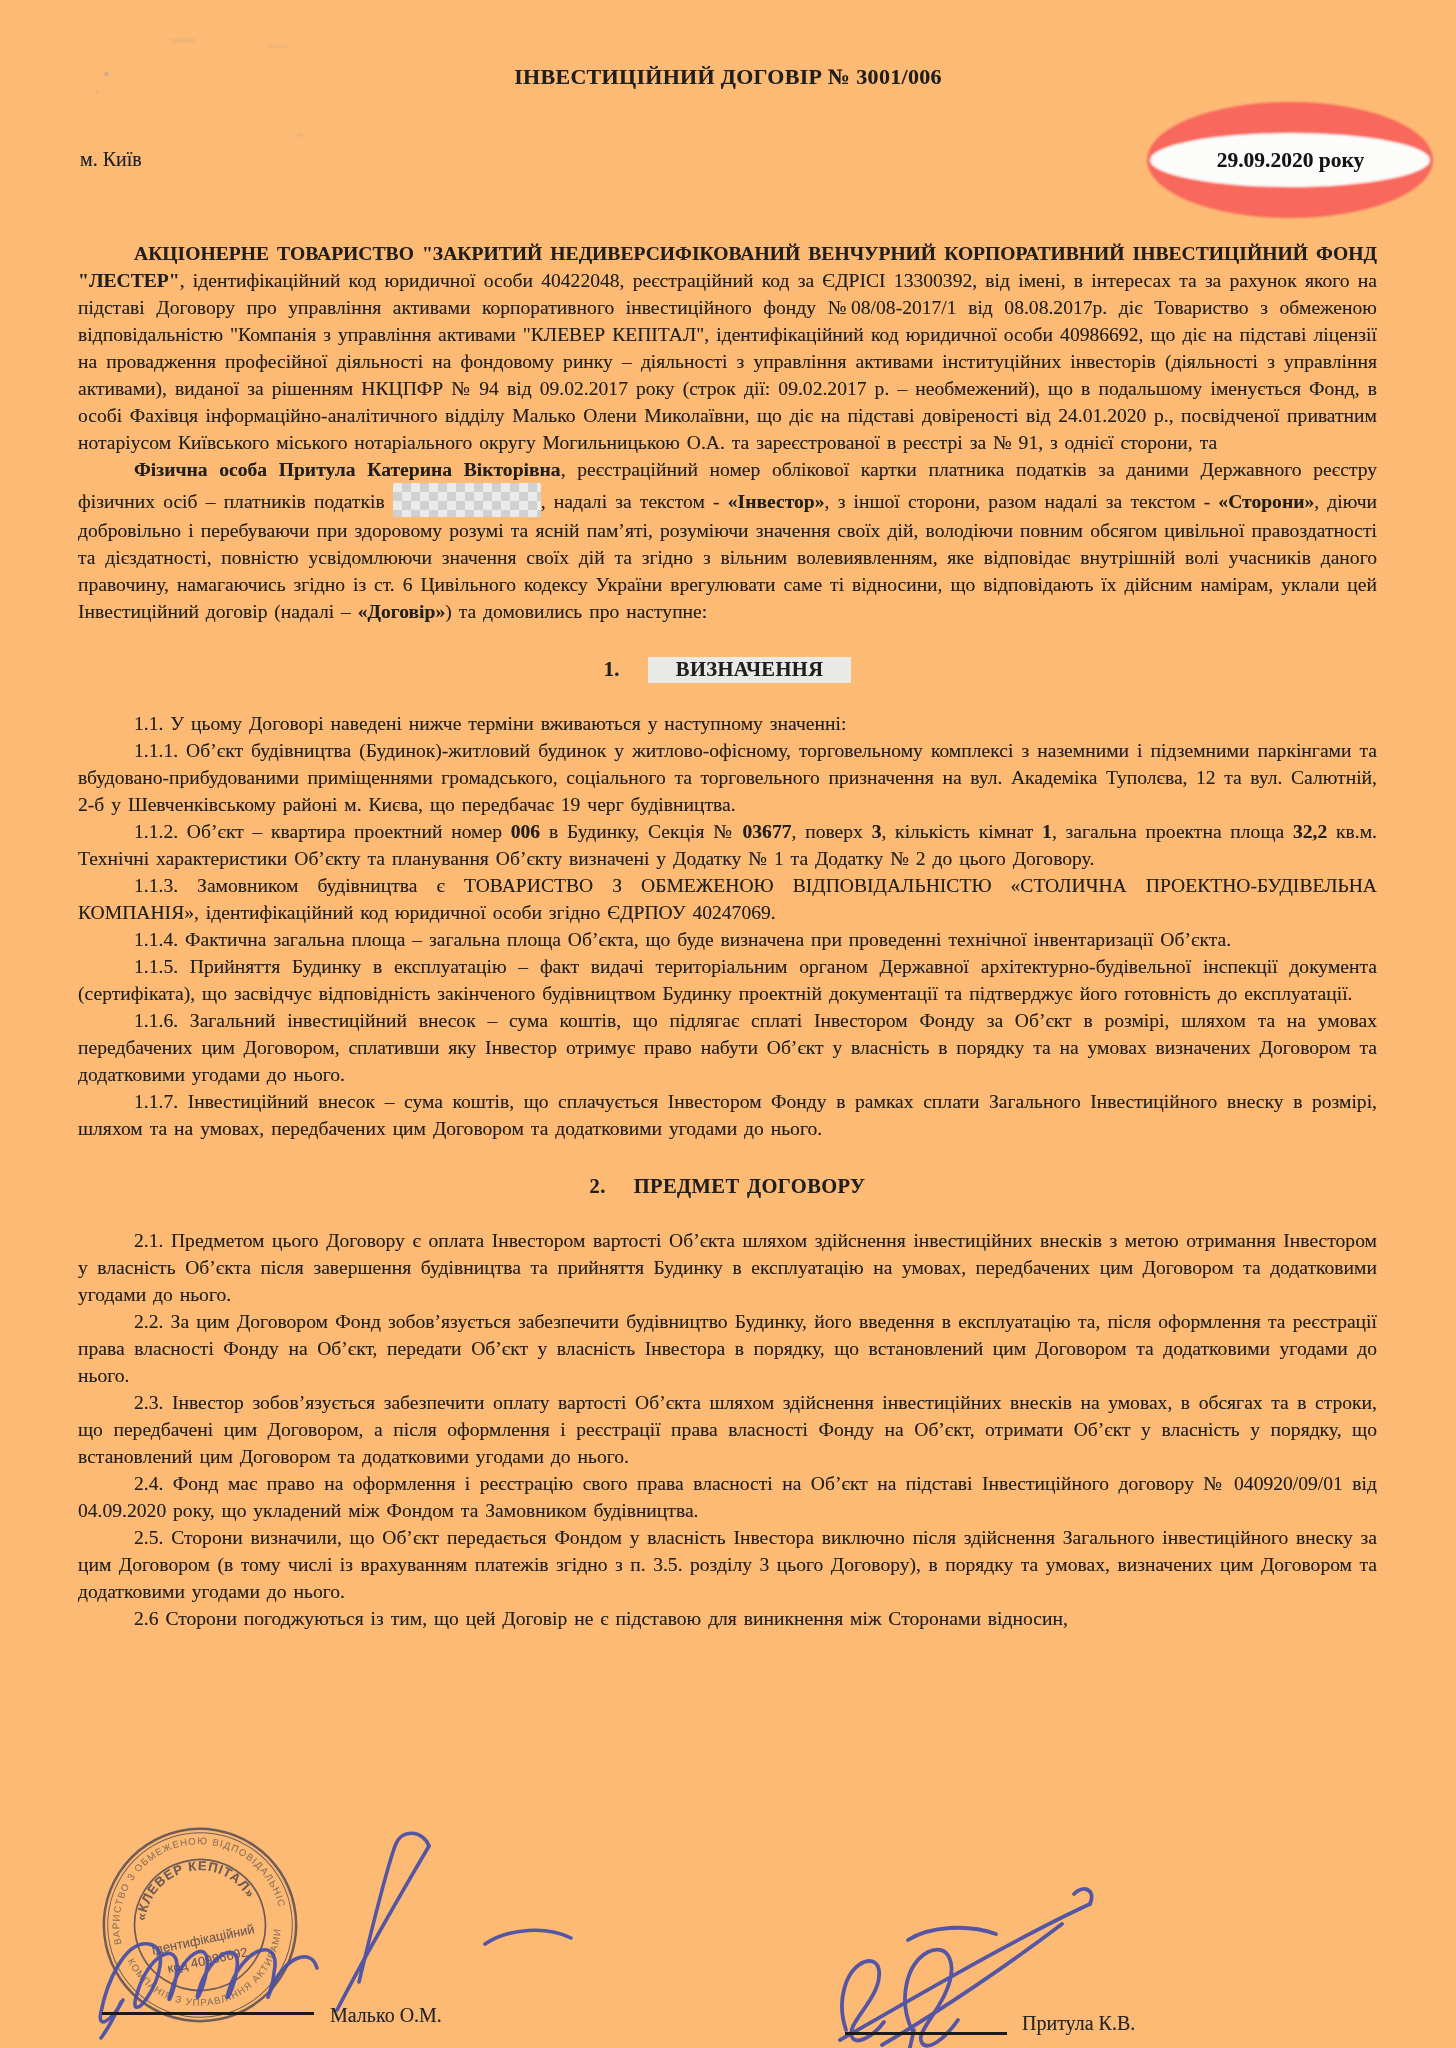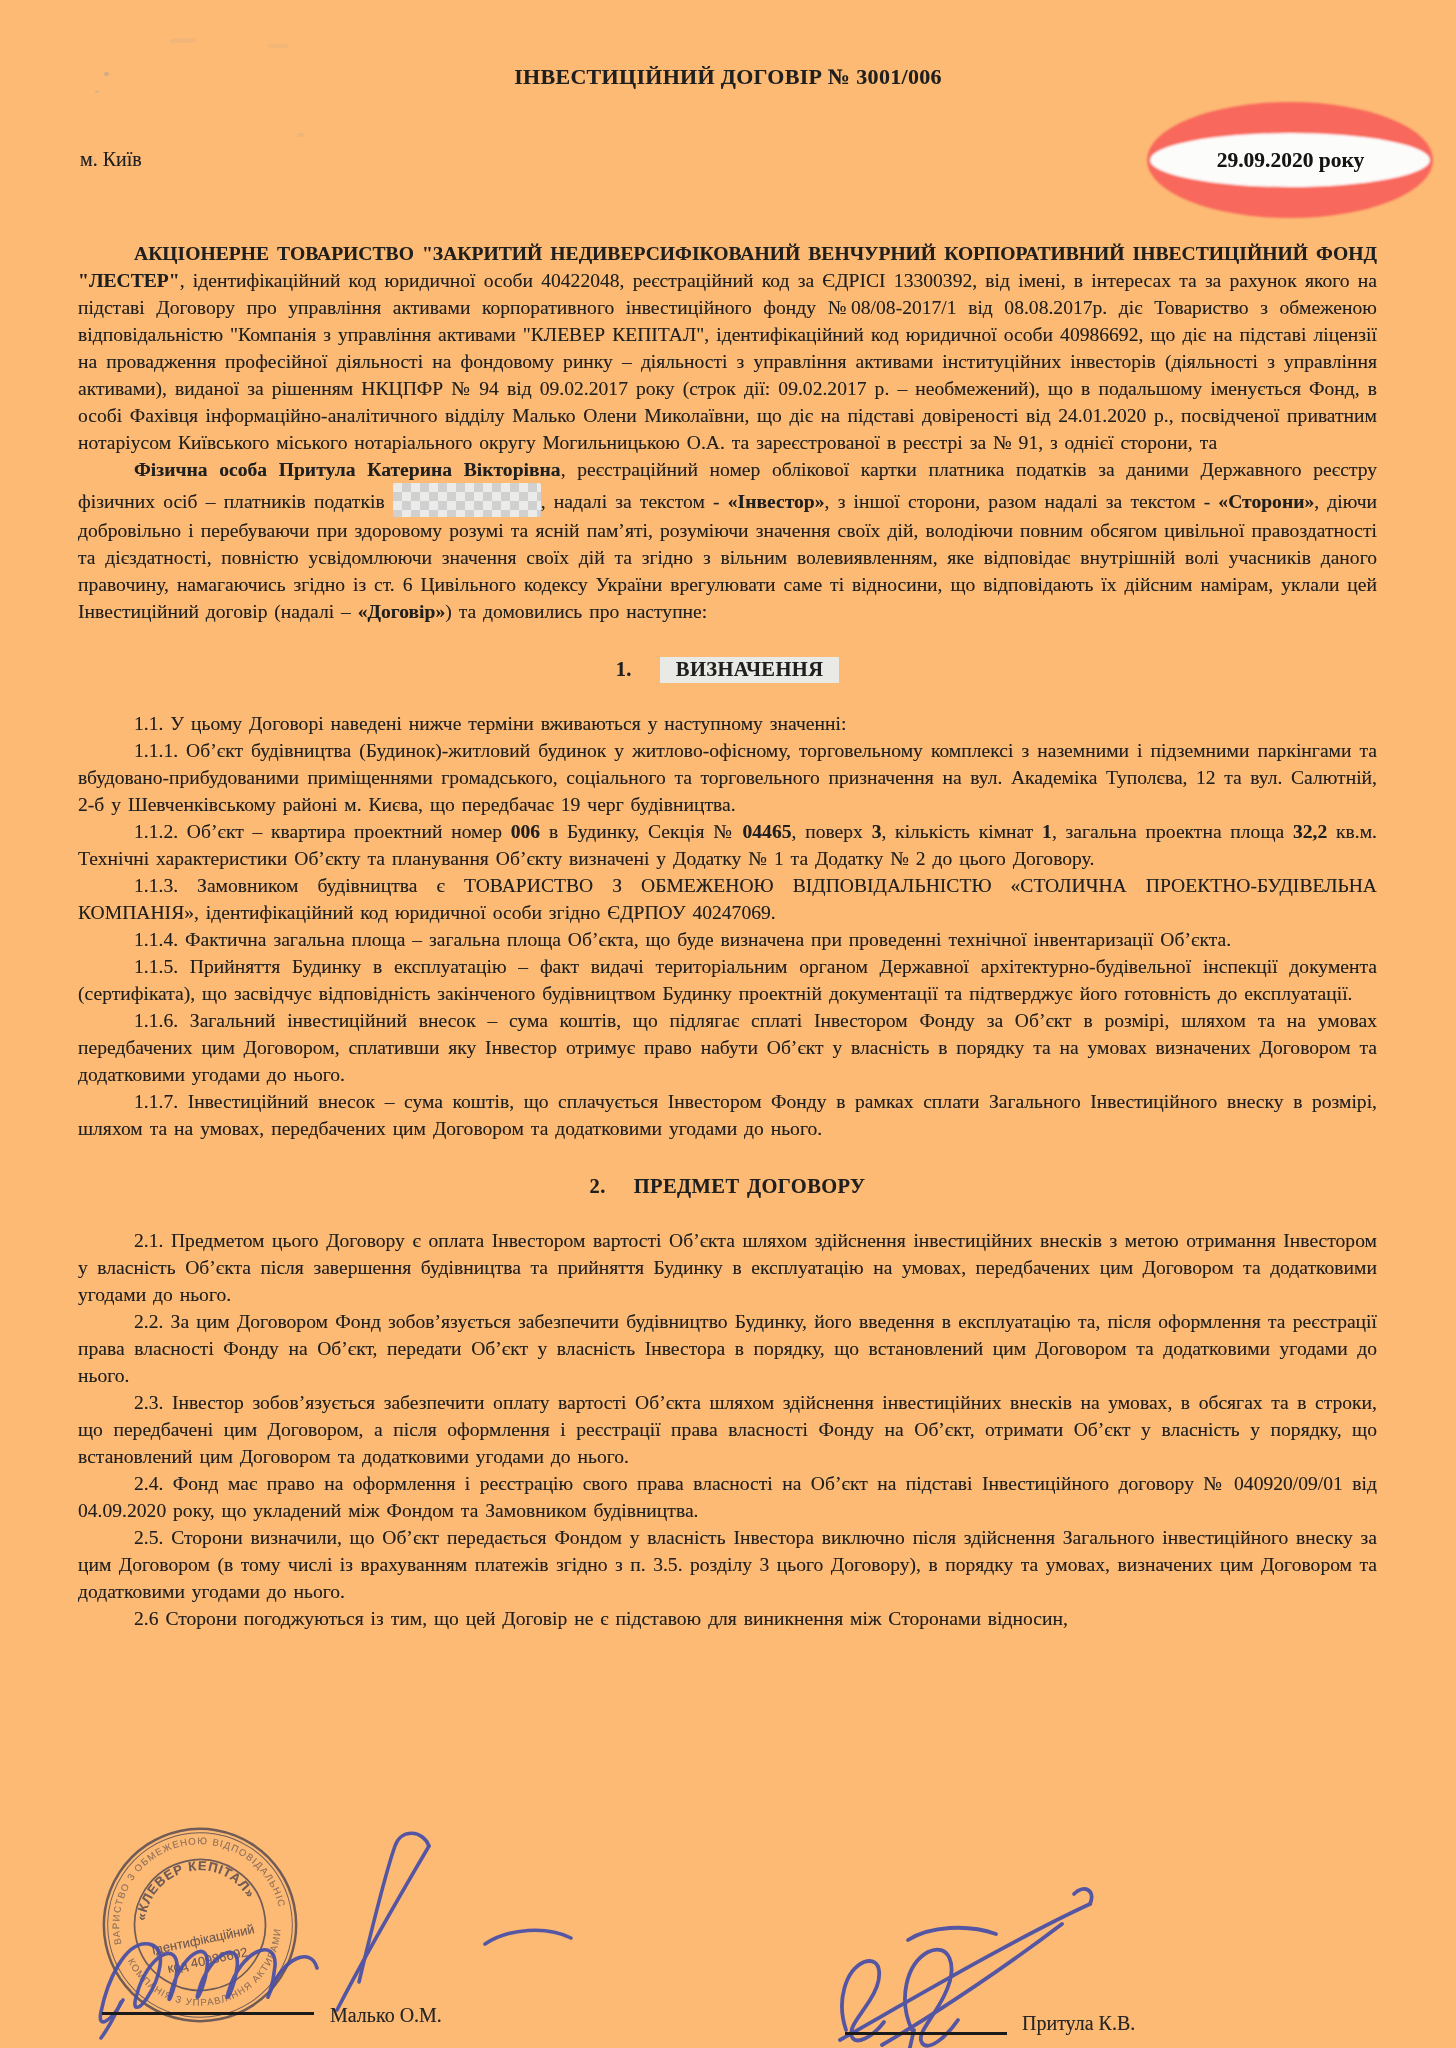--- a/index.html
+++ b/index.html
@@ -23,21 +23,21 @@
   .body-flow{
     position:absolute;left:78px;top:240px;width:1299px;
     font-size:19.6px;line-height:27px;text-align:justify;word-spacing:2px;
   }
   .body-flow p{margin:0;text-indent:56px;}
   .sec-h{
     font-weight:bold;text-align:center;font-size:20.5px;
     margin:31px 0 27px;letter-spacing:.4px;text-indent:0;
   }
   .sec-h .num{margin-right:28px;}
-  .hl{background:#e9e9e6;padding:1px 16px 3px;}
+  .hl{background:#e9e9e6;padding:1px 28px 3px;}
   .redacted{
     display:inline-block;width:148px;height:34px;vertical-align:-9px;border-radius:2px;
     background-image:
       linear-gradient(45deg,#d0d0d0 25%,transparent 25%,transparent 75%,#d0d0d0 75%),
       linear-gradient(45deg,#d0d0d0 25%,#ebebea 25%,#ebebea 75%,#d0d0d0 75%);
     background-position:0 0,9px 9px;background-size:18px 18px;
   }
   .stamp{position:absolute;left:75px;top:1800px;width:250px;height:250px;
     transform:rotate(-12deg);opacity:.82;mix-blend-mode:multiply;pointer-events:none;}
   .sig{position:absolute;pointer-events:none;}
@@ -74,21 +74,21 @@
     </svg>
     <div class="date-text">29.09.2020 року</div>
   </div>
 
   <div class="body-flow">
       <p><b>АКЦІОНЕРНЕ ТОВАРИСТВО "ЗАКРИТИЙ НЕДИВЕРСИФІКОВАНИЙ ВЕНЧУРНИЙ КОРПОРАТИВНИЙ ІНВЕСТИЦІЙНИЙ ФОНД "ЛЕСТЕР"</b><span>, ідентифікаційний код юридичної особи 40422048, реєстраційний код за ЄДРІСІ 13300392, від імені, в інтересах та за рахунок якого на підставі Договору про управління активами корпоративного інвестиційного фонду №08/08-2017/1 від 08.08.2017р. діє Товариство з обмеженою відповідальністю "Компанія з управління активами "КЛЕВЕР КЕПІТАЛ", ідентифікаційний код юридичної особи 40986692, що діє на підставі ліцензії на провадження професійної діяльності на фондовому ринку – діяльності з управління активами інституційних інвесторів (діяльності з управління активами), виданої за рішенням НКЦПФР № 94 від 09.02.2017 року (строк дії: 09.02.2017 р. – необмежений), що в подальшому іменується Фонд, в особі Фахівця інформаційно-аналітичного відділу Малько Олени Миколаївни, що діє на підставі довіреності від 24.01.2020 р., посвідченої приватним нотаріусом Київського міського нотаріального округу Могильницькою О.А. та зареєстрованої в реєстрі за № 91, з однієї сторони, та</span></p>
       <p><b>Фізична особа Притула Катерина Вікторівна</b><span>, реєстраційний номер облікової картки платника податків за даними Державного реєстру фізичних осіб – платників податків </span><span class="redacted"></span><span>, надалі за текстом - </span><b>«Інвестор»</b><span>, з іншої сторони, разом надалі за текстом - </span><b>«Сторони»</b><span>, діючи добровільно і перебуваючи при здоровому розумі та ясній пам’яті, розуміючи значення своїх дій, володіючи повним обсягом цивільної правоздатності та дієздатності, повністю усвідомлюючи значення своїх дій та згідно з вільним волевиявленням, яке відповідає внутрішній волі учасників даного правочину, намагаючись згідно із ст. 6 Цивільного кодексу України врегулювати саме ті відносини, що відповідають їх дійсним намірам, уклали цей Інвестиційний договір (надалі – </span><b>«Договір»</b><span>) та домовились про наступне:</span></p>
       <div class="sec-h"><span class="num">1.</span><span class="hl">ВИЗНАЧЕННЯ</span></div>
       <p><span>1.1. У цьому Договорі наведені нижче терміни вживаються у наступному значенні:</span></p>
       <p><span>1.1.1. Об’єкт будівництва (Будинок)-житловий будинок у житлово-офісному, торговельному комплексі з наземними і підземними паркінгами та вбудовано-прибудованими приміщеннями громадського, соціального та торговельного призначення на вул. Академіка Туполєва, 12 та вул. Салютній, 2-б  у Шевченківському районі м. Києва, що передбачає 19 черг будівництва.</span></p>
-      <p><span>1.1.2. Об’єкт – квартира проектний номер </span><b>006</b><span> в Будинку, Секція № </span><b>04465</b><span>, поверх </span><b>3</b><span>, кількість кімнат </span><b>1</b><span>, загальна проектна площа </span><b>32,2</b><span> кв.м. Технічні характеристики Об’єкту та планування Об’єкту  визначені у Додатку № 1 та Додатку № 2 до цього Договору.</span></p>
+      <p><span>1.1.2. Об’єкт – квартира проектний номер </span><b>006</b><span> в Будинку, Секція № </span><b>03677</b><span>, поверх </span><b>3</b><span>, кількість кімнат </span><b>1</b><span>, загальна проектна площа </span><b>32,2</b><span> кв.м. Технічні характеристики Об’єкту та планування Об’єкту  визначені у Додатку № 1 та Додатку № 2 до цього Договору.</span></p>
       <p><span>1.1.3. Замовником будівництва є ТОВАРИСТВО З ОБМЕЖЕНОЮ ВІДПОВІДАЛЬНІСТЮ «СТОЛИЧНА ПРОЕКТНО-БУДІВЕЛЬНА КОМПАНІЯ», ідентифікаційний код юридичної особи згідно ЄДРПОУ 40247069.</span></p>
       <p><span>1.1.4. Фактична загальна площа – загальна площа Об’єкта, що буде визначена при проведенні технічної інвентаризації Об’єкта.</span></p>
       <p><span>1.1.5. Прийняття Будинку в експлуатацію – факт видачі територіальним органом Державної архітектурно-будівельної інспекції документа (сертифіката), що засвідчує відповідність закінченого будівництвом Будинку проектній документації та підтверджує його готовність до експлуатації.</span></p>
       <p><span>1.1.6. Загальний інвестиційний внесок – сума коштів, що підлягає сплаті Інвестором Фонду за Об’єкт в розмірі, шляхом та на умовах передбачених цим Договором, сплативши яку Інвестор отримує право набути Об’єкт у власність в порядку та на умовах визначених Договором та додатковими угодами до нього.</span></p>
       <p><span>1.1.7. Інвестиційний внесок – сума коштів, що сплачується Інвестором Фонду в рамках сплати Загального Інвестиційного внеску в розмірі, шляхом та на умовах, передбачених цим Договором та додатковими угодами до нього.</span></p>
       <div class="sec-h"><span class="num">2.</span><span>ПРЕДМЕТ ДОГОВОРУ</span></div>
       <p><span>2.1. Предметом цього Договору є  оплата Інвестором  вартості Об’єкта шляхом здійснення інвестиційних внесків з метою отримання Інвестором у власність Об’єкта після завершення будівництва та прийняття  Будинку в експлуатацію на умовах, передбачених цим Договором та додатковими угодами до нього.</span></p>
       <p><span>2.2. За цим Договором Фонд зобов’язується забезпечити будівництво Будинку, його введення в експлуатацію та, після оформлення та реєстрації права власності Фонду на Об’єкт, передати Об’єкт у власність Інвестора в порядку, що встановлений цим Договором та додатковими угодами до нього.</span></p>
       <p><span>2.3. Інвестор зобов’язується забезпечити оплату вартості Об’єкта шляхом здійснення інвестиційних внесків на умовах, в обсягах та в строки, що передбачені цим Договором, а після оформлення і реєстрації права власності Фонду на Об’єкт, отримати Об’єкт у власність у порядку, що встановлений цим Договором та додатковими угодами до нього.</span></p>
       <p><span>2.4. Фонд має право на оформлення і реєстрацію свого права власності на Об’єкт на підставі Інвестиційного договору № 040920/09/01 від 04.09.2020 року, що укладений між Фондом та Замовником будівництва.</span></p>

